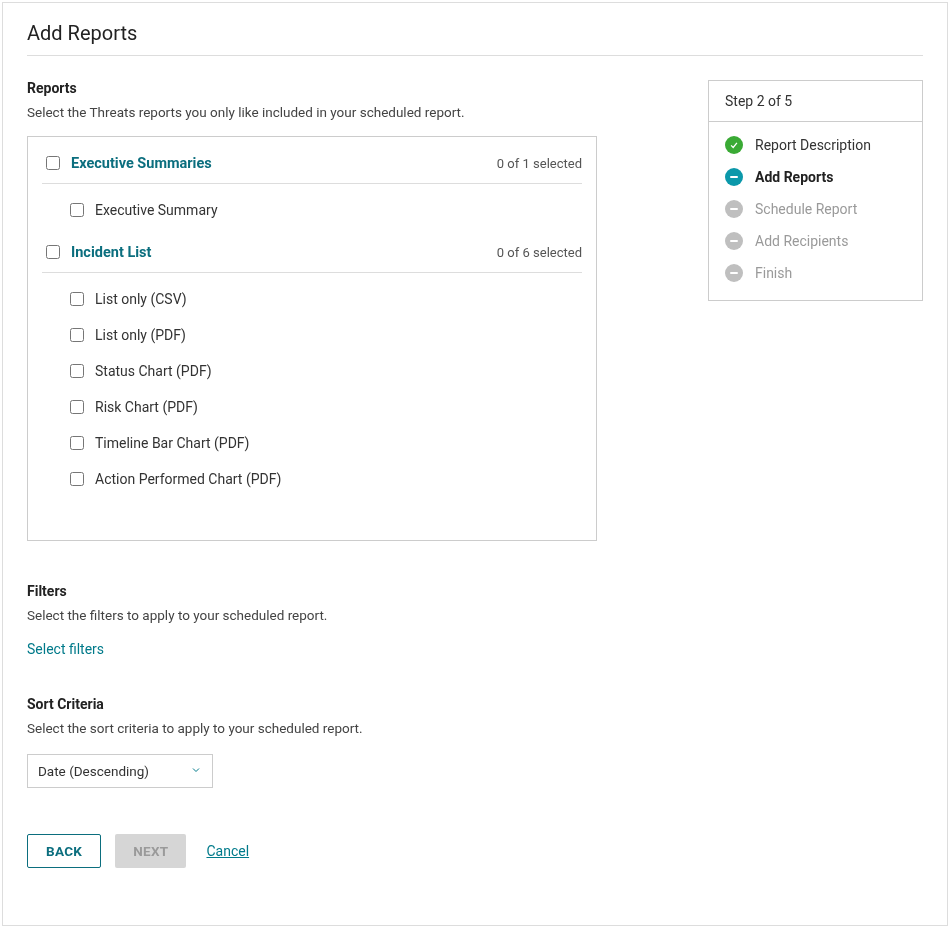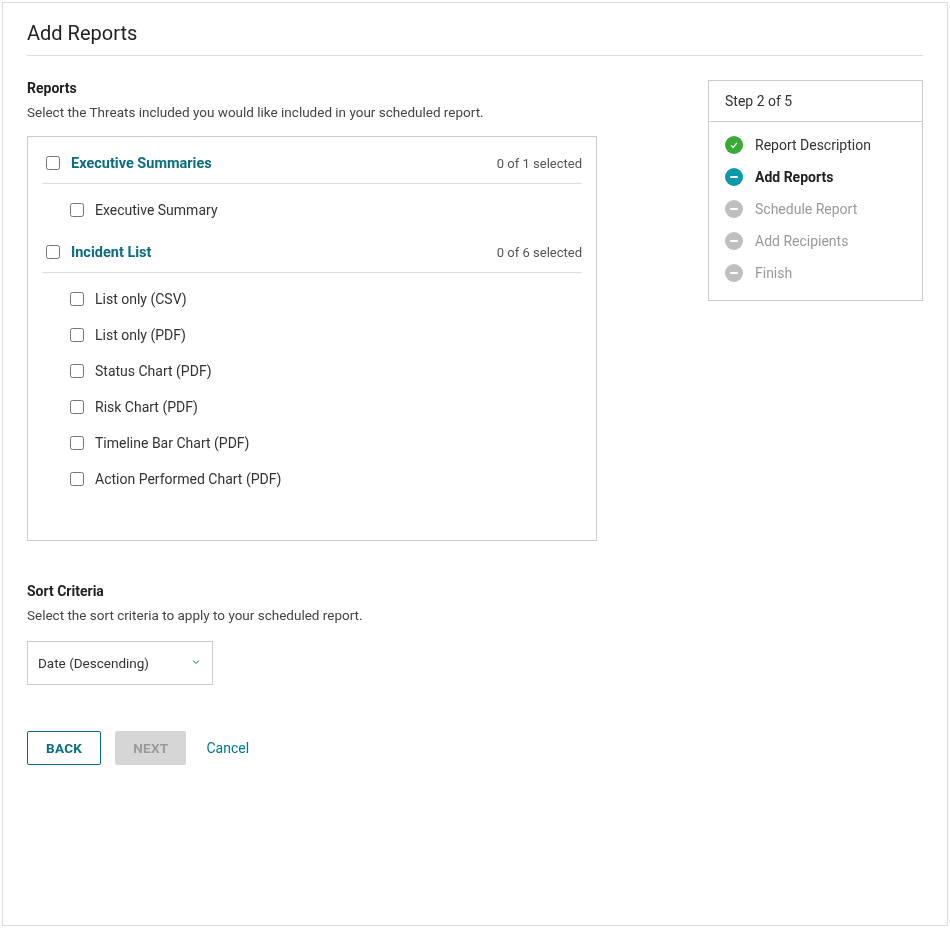--- a/index.html
+++ b/index.html
@@ -123,21 +123,21 @@
   
   .filters-section { margin-bottom: 38px; }
   .select-filters-link {
     color: #007a8a;
     font-size: 14px;
     cursor: pointer;
   }
 
   .sort-select {
     border: 1px solid #ccc;
-    height: 44px;
+    height: 34px;
     width: 186px;
     display: flex;
     align-items: center;
     justify-content: space-between;
     padding: 0 10px;
     font-size: 13.5px;
     color: #333;
     cursor: pointer;
     margin-top: 18px;
   }
@@ -170,20 +170,21 @@
     border: none;
     background: #d6d6d6;
     color: #9a9a9a;
     cursor: default;
   }
   .cancel-link {
     color: #007a8a;
     font-size: 14px;
     cursor: pointer;
     margin-left: 6px;
+    text-decoration: underline;
   }
 
   
   .stepper-box {
     border: 1px solid #ccc;
   }
   .stepper-header {
     padding: 12px 16px;
     font-size: 14px;
     color: #333;
@@ -226,21 +227,21 @@
 <div class="page">
   <h1 class="page-title">Add Reports</h1>
   <hr class="title-rule">
 
   <div class="layout">
 
     <div class="main-col">
 
       <div>
         <div class="section-title">Reports</div>
-        <div class="section-desc">Select the Threats included you would like included in your scheduled report.</div>
+        <div class="section-desc">Select the Threats reports you only like included in your scheduled report.</div>
 
 
         <div class="report-box">
 
           <div class="group-header">
             <input type="checkbox" style="">
             <span class="group-title">Executive Summaries</span>
             <span class="group-count">0 of 1 selected</span>
           </div>
           <hr class="group-divider">
@@ -275,20 +276,25 @@
             <input type="checkbox" style="">
             <span class="item-label">Timeline Bar Chart (PDF)</span>
           </div>
           <div class="item-row">
             <input type="checkbox" style="">
             <span class="item-label">Action Performed Chart (PDF)</span>
           </div>
         </div>
       </div>
 
+      <div class="filters-section">
+        <div class="section-title">Filters</div>
+        <div class="section-desc">Select the filters to apply to your scheduled report.</div>
+        <span class="select-filters-link">Select filters</span>
+      </div>
 
       <div>
         <div class="section-title">Sort Criteria</div>
         <div class="section-desc">Select the sort criteria to apply to your scheduled report.</div>
         <div class="sort-select">
           <span>Date (Descending)</span>
           <span>
             <svg viewBox="0 0 24 24">
                 <polyline points="6 9 12 15 18 9"></polyline>
               </svg>

